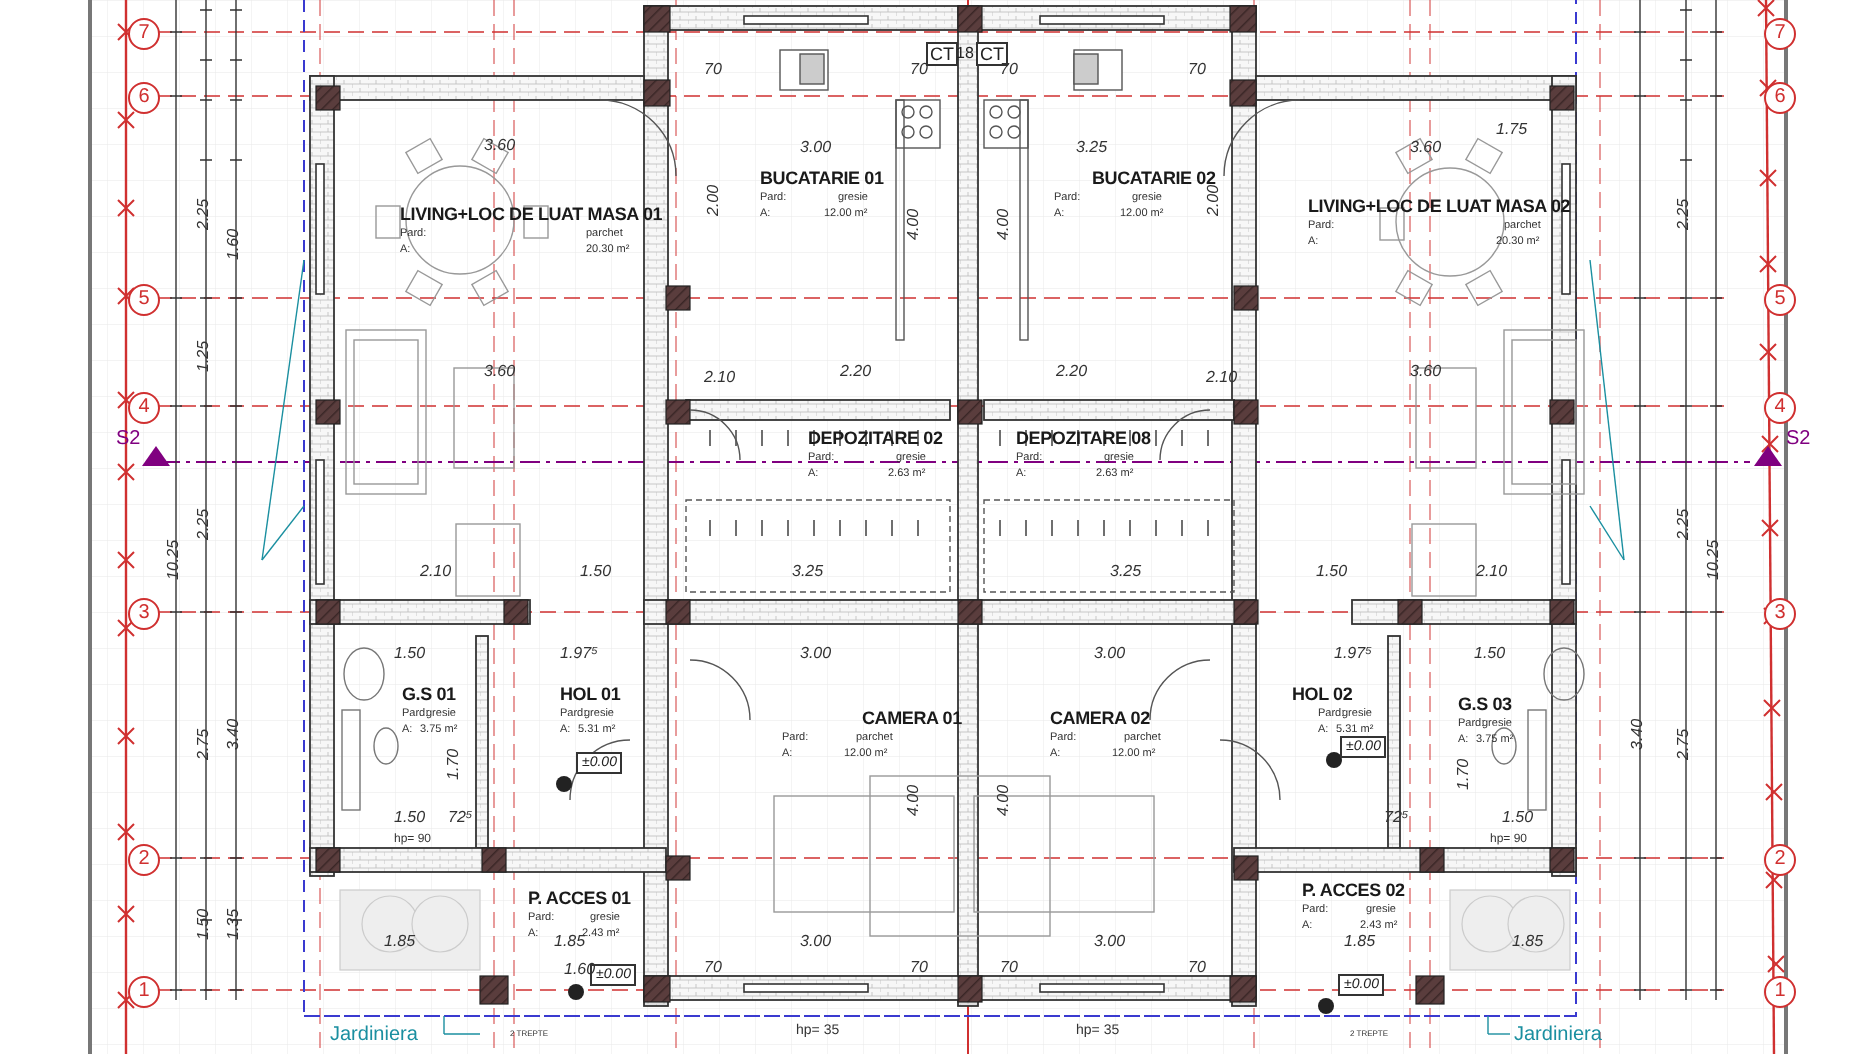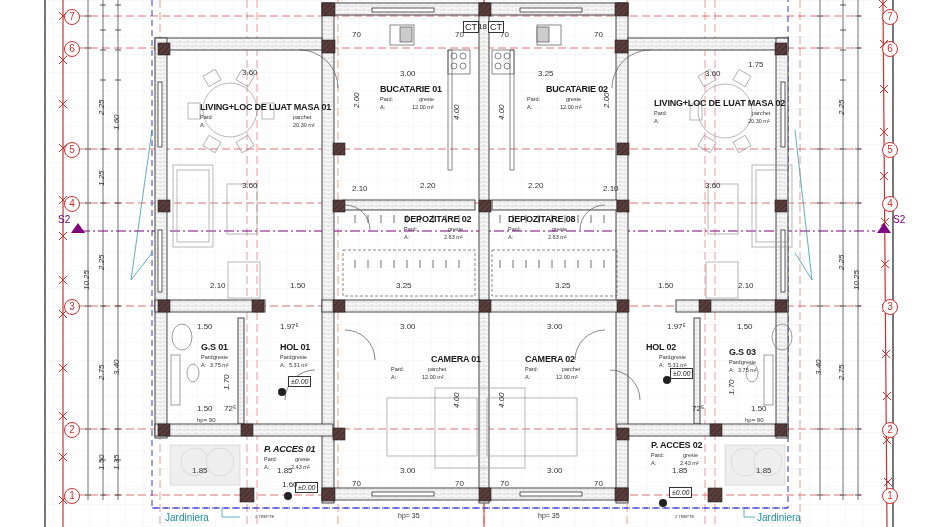--- a/index.html
+++ b/index.html
@@ -1,21 +1,21 @@
 <!DOCTYPE html>
 <html><head>
 <meta charset="utf-8">
 <style>
   html,body{margin:0;padding:0;background:#ffffff;}
   body{width:938px;height:527px;position:relative;overflow:hidden;font-family:"Liberation Sans",sans-serif;}
   .frame{position:absolute;left:0;top:0;width:938px;height:527px;}
   .abs{position:absolute;}
   .room-name{position:absolute;font-weight:bold;font-size:9px;color:#1a1a1a;white-space:nowrap;letter-spacing:-0.2px;}
   .room-meta{position:absolute;font-size:5.5px;color:#333;white-space:nowrap;}
-  .dim{position:absolute;font-size:8px;color:#333;white-space:nowrap;}
+  .dim{position:absolute;font-size:8px;color:#333;font-style:italic;white-space:nowrap;}
   .dimv{position:absolute;font-size:8px;color:#333;font-style:italic;white-space:nowrap;transform:rotate(-90deg);transform-origin:left top;}
   .axis-bubble{position:absolute;width:14px;height:14px;border:1px solid #d03030;border-radius:50%;color:#d03030;font-size:10px;line-height:14px;text-align:center;background:#fff;}
   .level-tag{position:absolute;font-size:7px;color:#222;border:1px solid #333;padding:0 2px;background:#fff;line-height:9px;font-style:italic;}
   .section-label{position:absolute;color:#800080;font-size:10px;}
   .jard{position:absolute;font-size:10px;color:#1a8fa0;}
   .small-note{position:absolute;font-size:4px;color:#333;white-space:nowrap;}
   .ct{position:absolute;font-size:9px;color:#222;border:1px solid #333;background:#fff;padding:0 1px;line-height:10px;}
 </style>
 </head>
 <body>
@@ -413,21 +413,21 @@
 </div>
 <div>
   <div class="room-name" style="left:646px;top:342px;">HOL 02</div>
   <div class="room-meta" style="left:659px;top:354px;">Pard:</div>
   <div class="room-meta" style="left:671px;top:354px;">gresie</div>
   <div class="room-meta" style="left:659px;top:362px;">A:</div>
   <div class="room-meta" style="left:668px;top:362px;">5.31 m²</div>
   <div class="level-tag" style="left:670px;top:368px;">±0.00</div>
 </div>
 <div>
-  <div class="room-name" style="left:264px;top:444px;font-style:italic;">P. ACCES 01</div>
+  <div class="room-name" style="left:264px;top:444px;">P. ACCES 01</div>
   <div class="room-meta" style="left:264px;top:456px;">Pard:</div>
   <div class="room-meta" style="left:295px;top:456px;">gresie</div>
   <div class="room-meta" style="left:264px;top:464px;">A:</div>
   <div class="room-meta" style="left:291px;top:464px;">2.43 m²</div>
   <div class="level-tag" style="left:295px;top:482px;">±0.00</div>
 </div>
 <div>
   <div class="room-name" style="left:651px;top:440px;">P. ACCES 02</div>
   <div class="room-meta" style="left:651px;top:452px;">Pard:</div>
   <div class="room-meta" style="left:683px;top:452px;">gresie</div>

